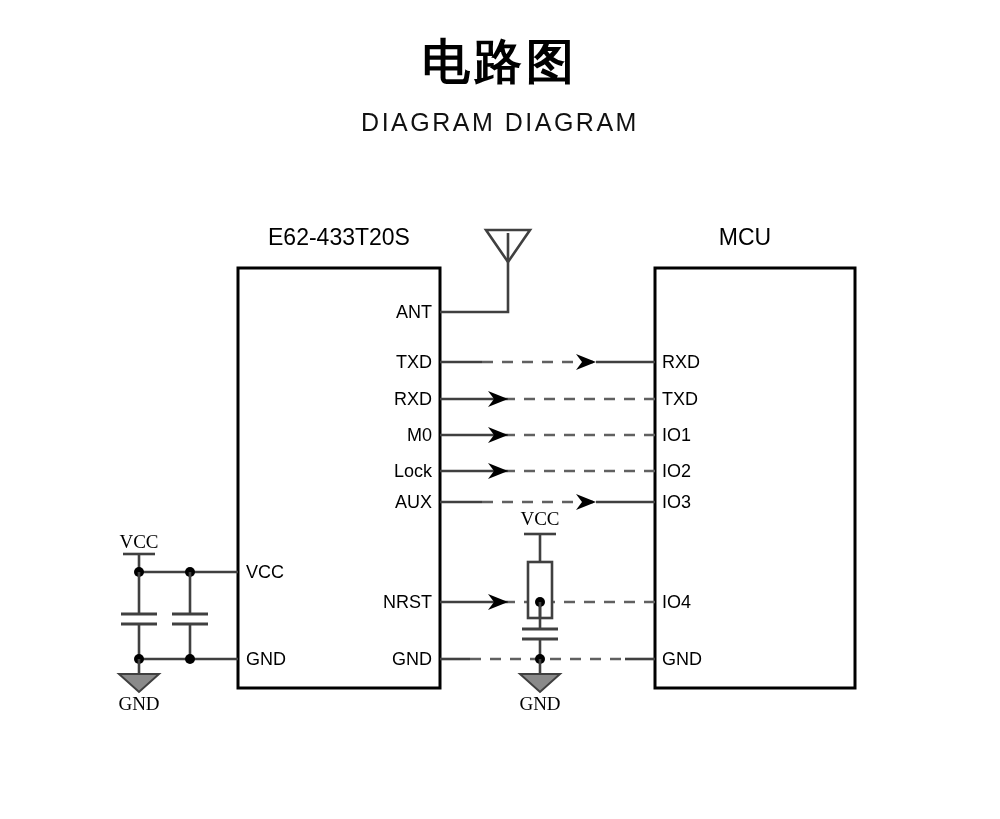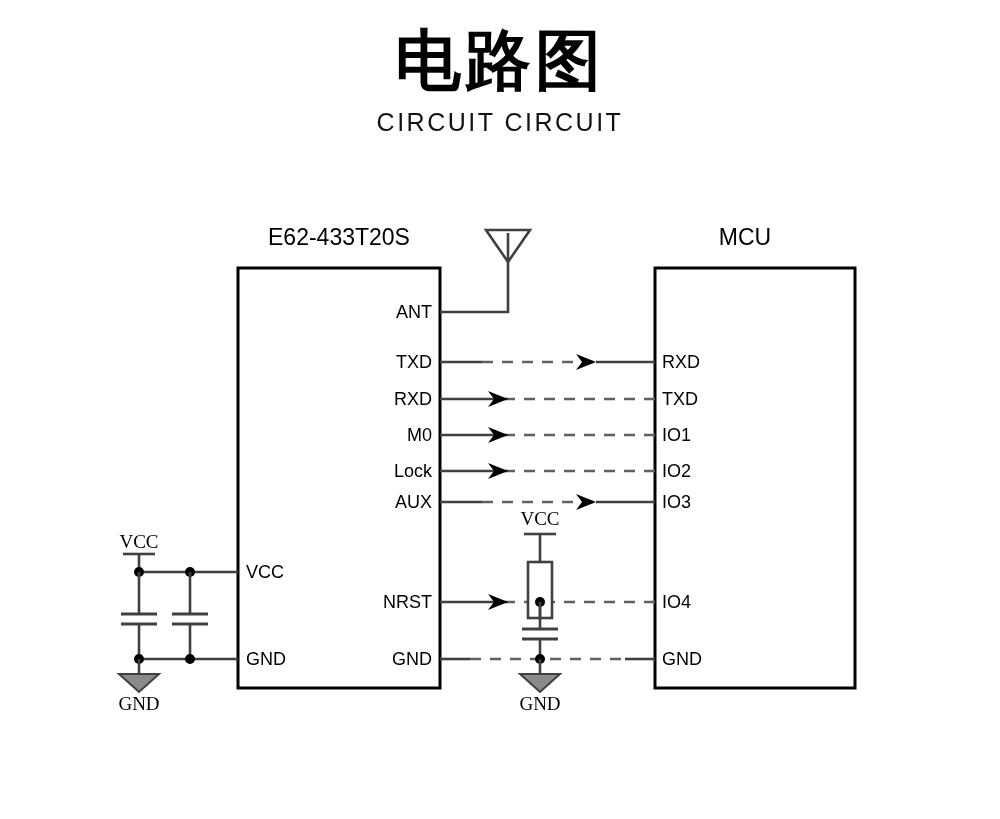--- a/index.html
+++ b/index.html
@@ -23,21 +23,21 @@
   }
   .title-block {
     position: absolute;
     top: 22px;
     left: 0;
     width: 1000px;
     text-align: center;
   }
   .title-cn {
     font-family: "DejaVu Sans", "Liberation Sans", sans-serif;
-    font-size: 66px;
+    font-size: 48px;
     font-weight: bold;
     letter-spacing: 4px;
     line-height: 78px;
     color: #000000;
   }
   .title-en {
     font-family: "Liberation Sans", "DejaVu Sans", sans-serif;
     font-size: 25px;
     font-weight: 400;
     letter-spacing: 2.5px;
@@ -75,21 +75,21 @@
     fill: #000;
   }
 </style>
 </head>
 <body>
 
 <div id="page">
 
   <div class="title-block">
     <div class="title-cn">电路图</div>
-    <div class="title-en">CIRCUIT CIRCUIT</div>
+    <div class="title-en">DIAGRAM DIAGRAM</div>
   </div>
 
   <div class="diagram">
     <svg class="sheet" viewBox="0 0 1000 819" xmlns="http://www.w3.org/2000/svg">
 
       <defs>
         <marker id="barbL" markerWidth="22" markerHeight="16" refX="2" refY="8" orient="auto" markerUnits="userSpaceOnUse">
           <path d="M2,8 L22,0 L16,8 L22,16 Z" fill="#000000"></path>
         </marker>
         <marker id="barbR" markerWidth="22" markerHeight="16" refX="20" refY="8" orient="auto" markerUnits="userSpaceOnUse">

